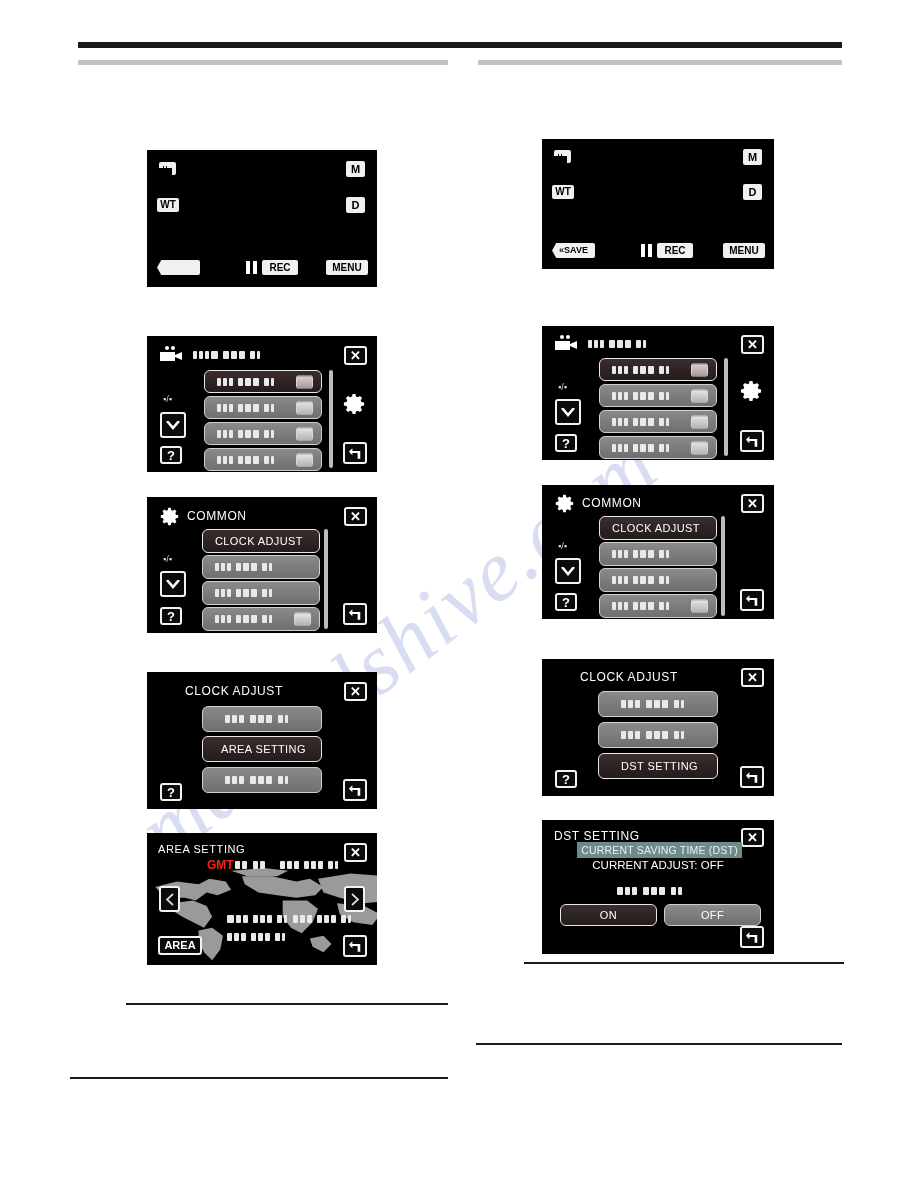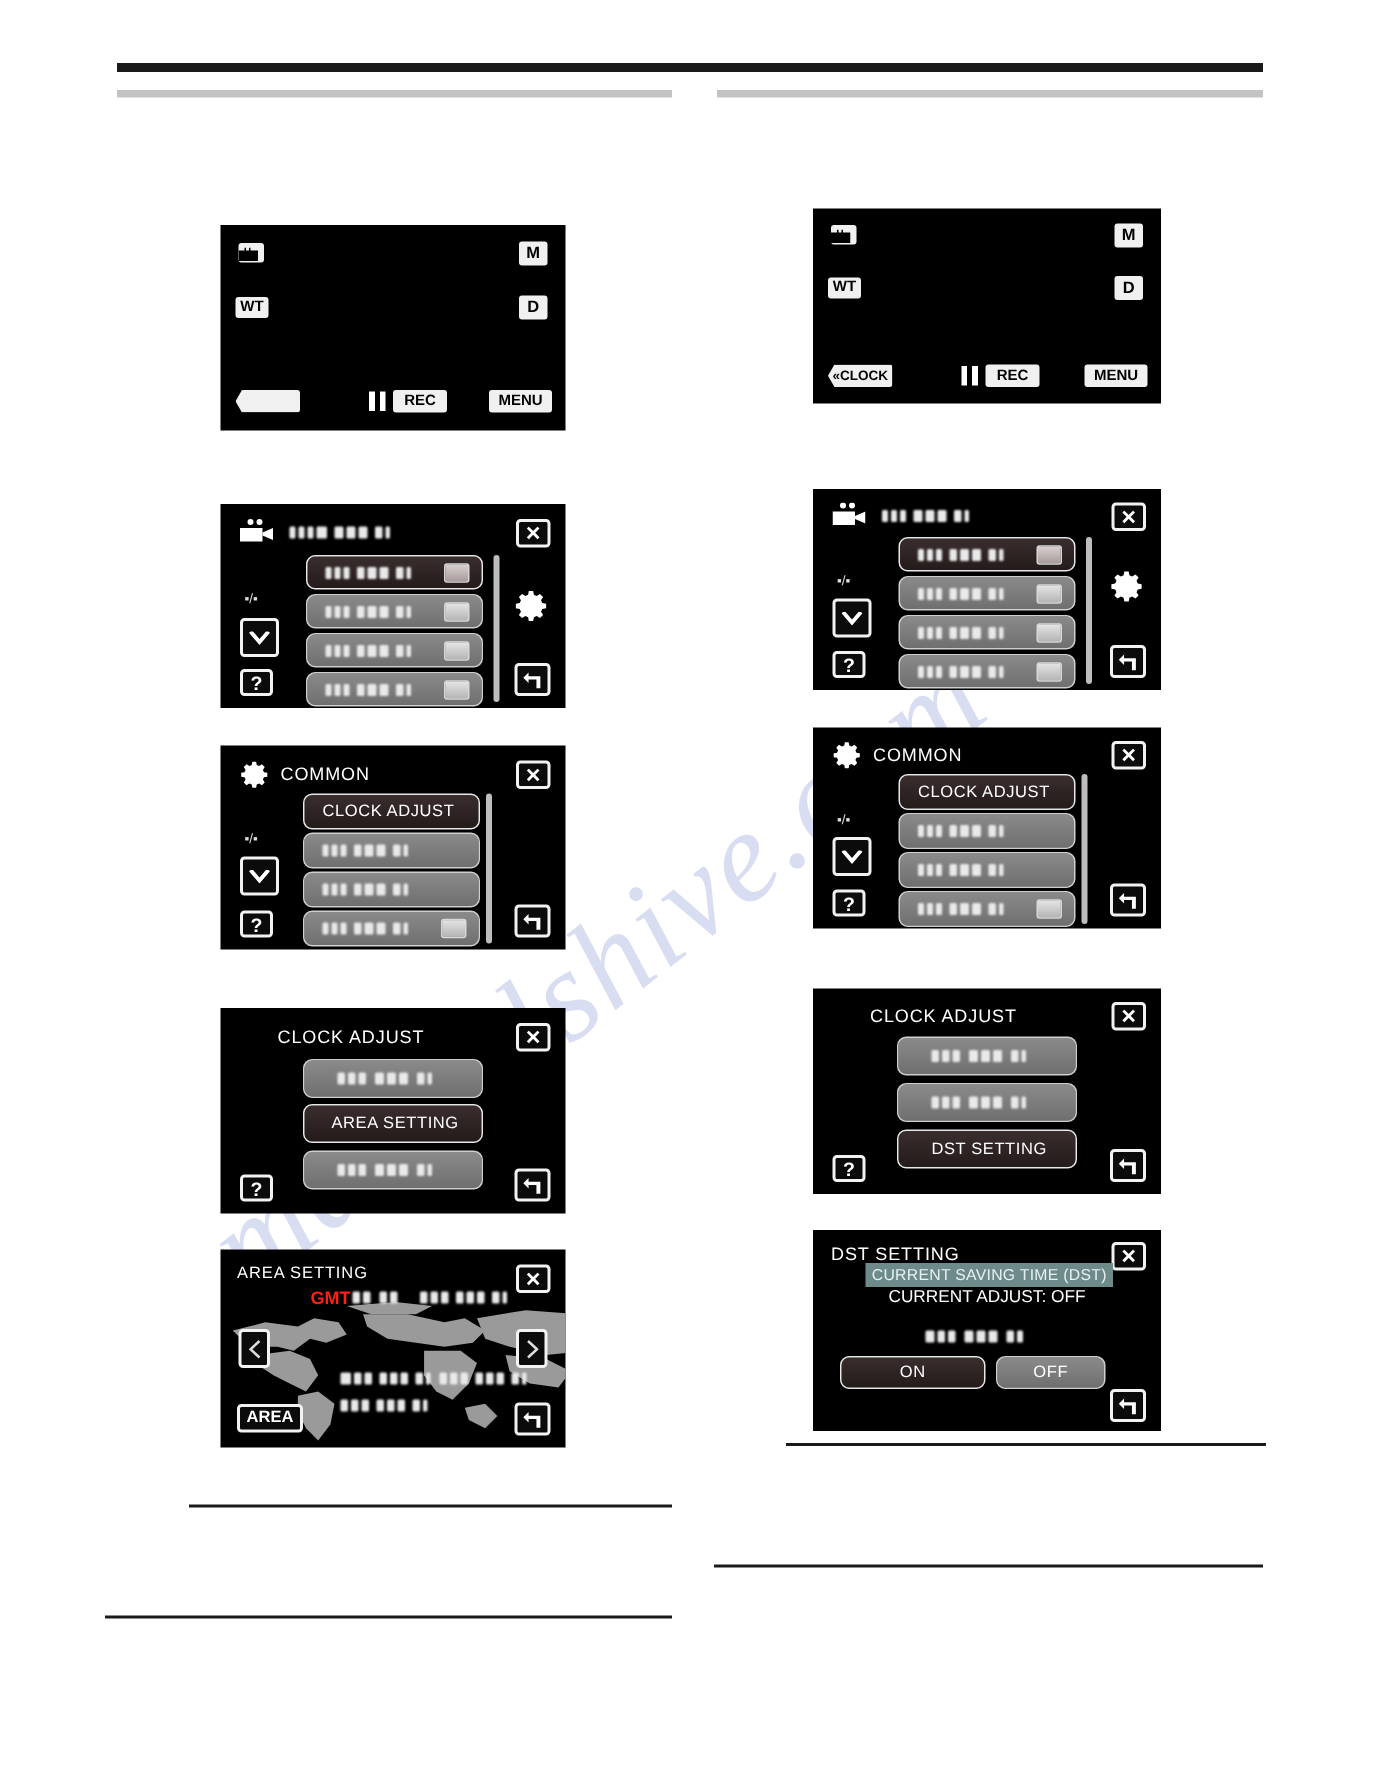--- a/index.html
+++ b/index.html
@@ -306,21 +306,21 @@
 
 <div class="screen" style="left:542px;top:139px;width:232px;height:130px;">
   <div class="solid glyph" style="left:12px;top:11px;width:17px;height:13px;">
     <svg width="13" height="9" viewBox="0 0 13 9">
         <path d="M0 2h4V0h1v2h2V0h1v2h5v7H0z" fill="#000"></path>
       </svg>
   </div>
   <div class="solid" style="left:10px;top:46px;width:22px;height:14px;font-size:10px;">WT</div>
   <div class="solid" style="right:12px;top:10px;width:19px;height:16px;font-size:11px;">M</div>
   <div class="solid" style="right:12px;top:45px;width:19px;height:16px;font-size:11px;">D</div>
-  <div class="solid" style="left:10px;bottom:11px;width:43px;height:15px;font-size:9px;clip-path:polygon(10% 0,100% 0,100% 100%,10% 100%,0 50%);">«CLOCK</div>
+  <div class="solid" style="left:10px;bottom:11px;width:43px;height:15px;font-size:9px;clip-path:polygon(10% 0,100% 0,100% 100%,10% 100%,0 50%);">«SAVE</div>
   <div style="position:absolute;left:99px;bottom:12px;width:11px;height:13px;background:linear-gradient(to right,#fff 0 4px,#000 4px 7px,#fff 7px 11px);"></div>
   <div class="solid" style="left:115px;bottom:11px;width:36px;height:15px;font-size:10px;">REC</div>
   <div class="solid" style="right:9px;bottom:11px;width:42px;height:15px;font-size:10px;">MENU</div>
 </div>
 
 <div class="screen" style="left:542px;top:326px;width:232px;height:134px;">
   <div class="glyph" style="left:13px;top:9px;">
     <svg width="22" height="16" viewBox="0 0 22 16">
         <circle cx="7" cy="2" r="2" fill="#fff"></circle>
         <circle cx="13" cy="2" r="2" fill="#fff"></circle>
@@ -448,21 +448,21 @@
   <div class="ttl" style="left:12px;top:9px;font-size:12px;">DST SETTING</div>
   <div class="fbtn" style="right:10px;top:8px;width:23px;height:19px;font-size:13px;">✕</div>
   <div style="position:absolute;left:35px;top:22px;width:165px;text-align:center;background:#6f8a8a;color:#e6f2f2;font-size:10.5px;padding:2px 0;letter-spacing:.2px;">CURRENT SAVING TIME (DST)</div>
   <div style="position:absolute;left:0;right:0;top:39px;text-align:center;color:#fff;font-size:11.5px;">CURRENT ADJUST: OFF</div>
   <div class="redact" style="position:absolute;left:75px;top:67px;">
     <i style="width:6px"></i><i style="width:5px"></i><i style="width:5px;margin-right:6px"></i><i style="width:6px"></i><i style="width:6px"></i><i style="width:6px;margin-right:6px"></i><i style="width:5px"></i><i style="width:4px"></i>
   </div>
   <div class="row sel" style="left:18px;top:84px;width:97px;height:22px;justify-content:center;">
     <span class="lbl" style="padding-left:0;font-size:11px;">ON</span>
   </div>
-  <div class="row" style="left:122px;top:84px;width:73px;height:22px;justify-content:center;">
+  <div class="row" style="left:122px;top:84px;width:97px;height:22px;justify-content:center;">
     <span class="lbl" style="padding-left:0;font-size:11px;">OFF</span>
   </div>
   <div class="fbtn" style="right:10px;bottom:6px;width:24px;height:22px;">
     <svg width="14" height="13" viewBox="0 0 16 14">
         <path d="M5 1L1 5l4 4V6.5h6V13h3V4H5z" fill="#fff"></path>
       </svg>
   </div>
 </div>
 
 </body></html>

